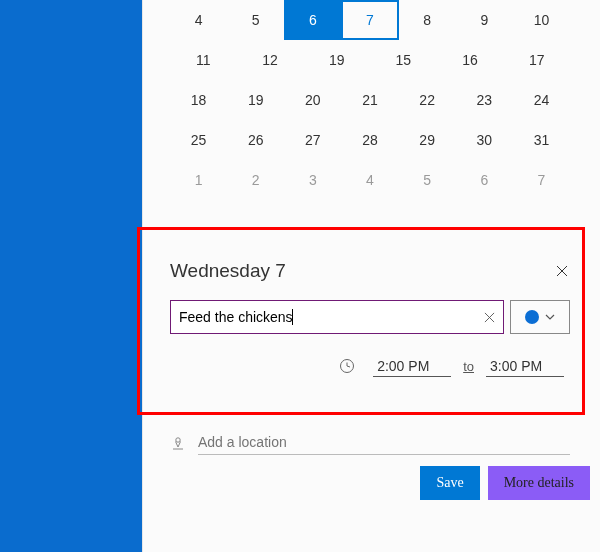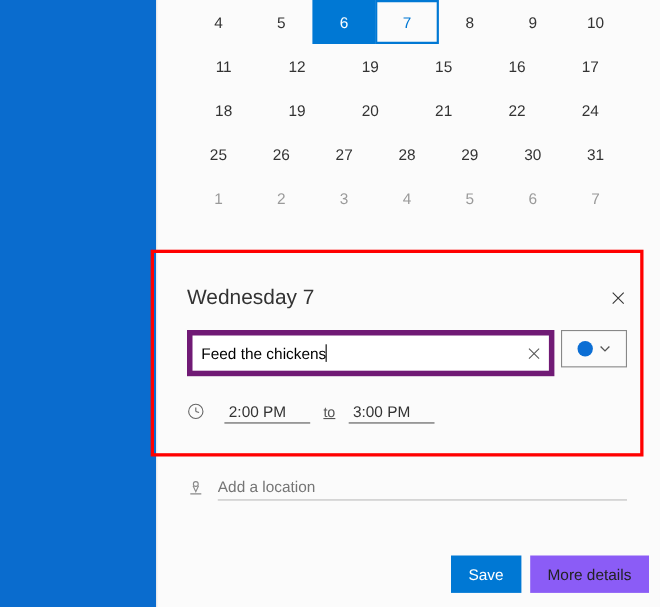--- a/index.html
+++ b/index.html
@@ -110,21 +110,21 @@
   }
   .title-row {
     display: flex;
     align-items: stretch;
     gap: 6px;
     margin-bottom: 16px;
   }
   .title-input-wrap {
     position: relative;
     flex: 1;
-    border: 5px solid #701a75;
+    border: 1px solid #701a75;
     background: #fff;
     height: 32px;
     display: flex;
     align-items: center;
   }
   .title-clear {
     width: 28px;
     display: flex;
     align-items: center;
     justify-content: center;
@@ -166,20 +166,21 @@
   }
   .chev {
     color: #555;
   }
   .time-row {
     display: flex;
     align-items: center;
     font-size: 14px;
     color: #333;
     height: 32px;
+    justify-content: flex-end;
   }
   .time-row .icon-col { width: 28px; color: #666; }
   .time-val {
     border-bottom: 1px solid #555;
     padding: 2px 4px;
     margin: 0 6px;
     min-width: 70px;
     text-align: left;
     cursor: pointer;
   }
@@ -203,23 +204,24 @@
     background: transparent;
     outline: none;
     font-size: 14px;
     padding: 4px 0;
     color: #333;
     font-family: inherit;
   }
   .btn-row {
     position: absolute;
     right: 10px;
-    top: 505px;
+    top: 466px;
     display: flex;
     gap: 8px;
+    font-family: Liberation Serif, serif;
   }
   .btn {
     height: 34px;
     padding: 0 16px;
     font-size: 14px;
     border: none;
     cursor: pointer;
     font-family: inherit;
   }
   .btn-primary { background: #0078d4; color: #fff; }
@@ -253,20 +255,21 @@
           <div class="cal-cell">15</div>
           <div class="cal-cell">16</div>
           <div class="cal-cell">17</div>
         </div>
         <div class="cal-row">
           <div class="cal-cell">18</div>
           <div class="cal-cell">19</div>
           <div class="cal-cell">20</div>
           <div class="cal-cell">21</div>
           <div class="cal-cell">22</div>
+          <div class="cal-cell">23</div>
           <div class="cal-cell">24</div>
         </div>
         <div class="cal-row">
           <div class="cal-cell">25</div>
           <div class="cal-cell">26</div>
           <div class="cal-cell">27</div>
           <div class="cal-cell">28</div>
           <div class="cal-cell">29</div>
           <div class="cal-cell">30</div>
           <div class="cal-cell">31</div>

